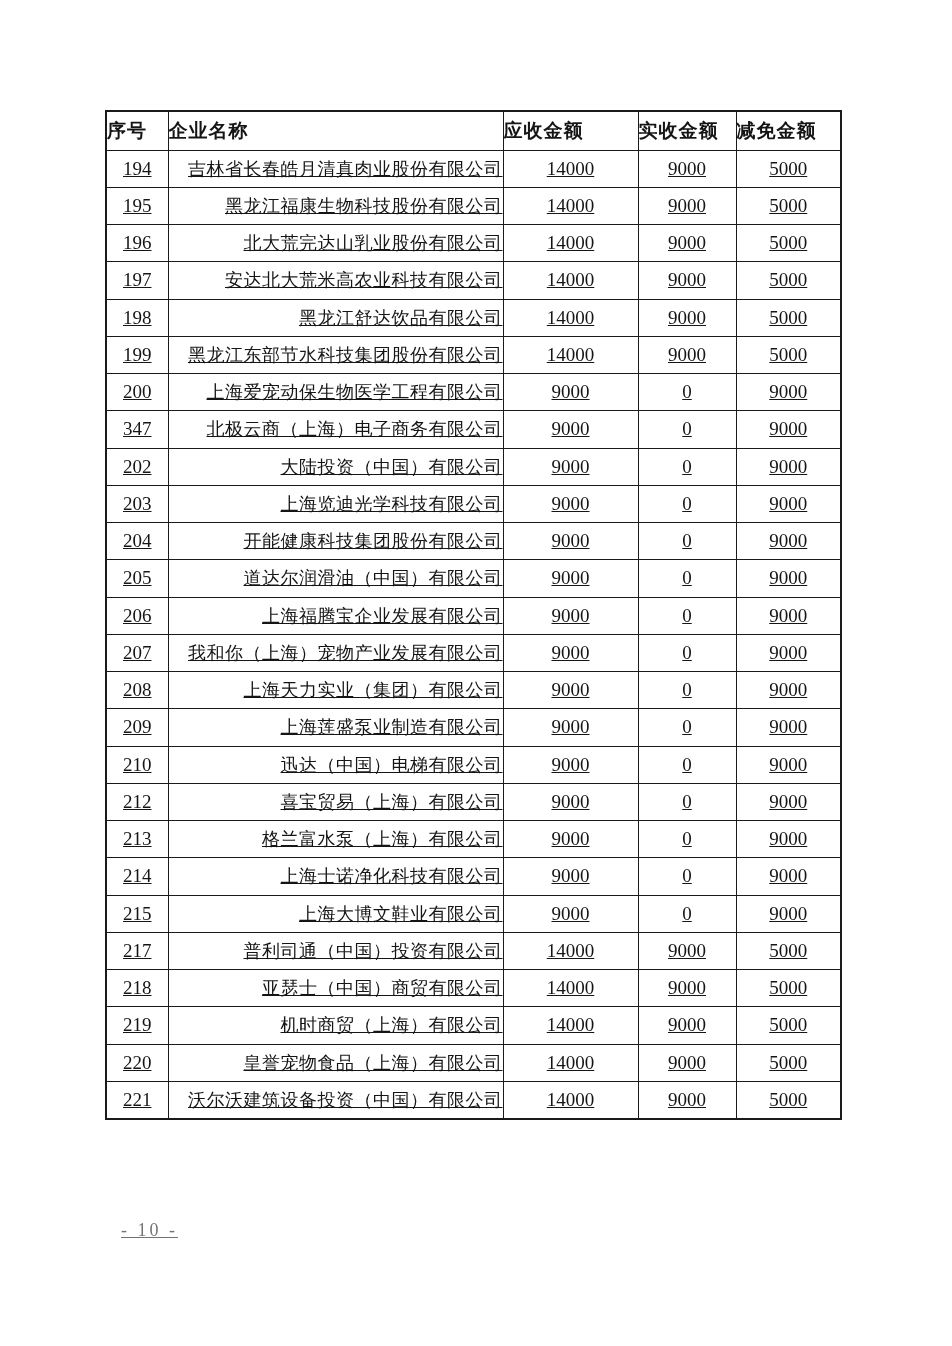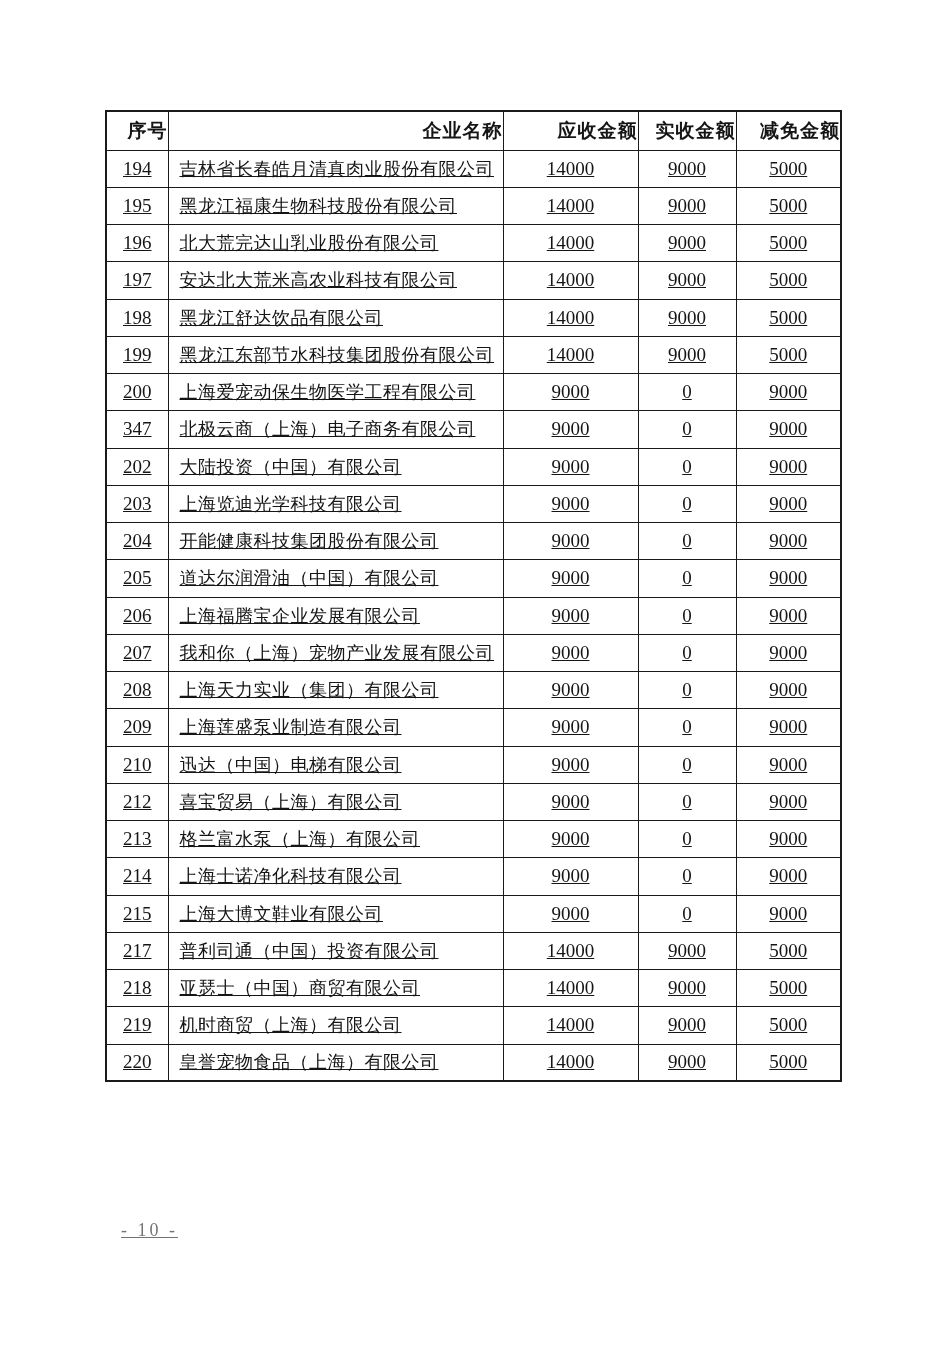--- a/index.html
+++ b/index.html
@@ -33,29 +33,29 @@
     border: 1px solid #1a1a1a;
     padding: 0;
     overflow: hidden;
     white-space: nowrap;
   }
   .fee-table thead tr { height: 39px; }
   .fee-table tbody tr { height: 37.25px; text-decoration: underline; }
   .fee-table th {
     font-weight: bold;
     font-size: 19px;
-    text-align: right;
+    text-align: left;
     letter-spacing: 1px;
   }
   .fee-table td.num {
     text-align: center;
     font-size: 19px;
   }
   .fee-table td.name {
-    text-align: left;
+    text-align: right;
     padding-left: 11px;
     font-size: 18px;
     letter-spacing: 0.5px;
   }
   col.c-index   { width: 62px; }
   col.c-company { width: 335px; }
   col.c-recv    { width: 135px; }
   col.c-paid    { width: 98px; }
   col.c-red     { width: 105px; }
   .page-number {
@@ -259,18 +259,25 @@
           <td class="num">9000</td>
           <td class="num">5000</td>
         </tr>
         <tr>
           <td class="num">220</td>
           <td class="name">皇誉宠物食品（上海）有限公司</td>
           <td class="num">14000</td>
           <td class="num">9000</td>
           <td class="num">5000</td>
         </tr>
+        <tr>
+          <td class="num">221</td>
+          <td class="name">沃尔沃建筑设备投资（中国）有限公司</td>
+          <td class="num">14000</td>
+          <td class="num">9000</td>
+          <td class="num">5000</td>
+        </tr>
       </tbody>
   </table>
 
   <div class="page-number">- 10 -</div>
 
 </div>
 
 </body></html>

